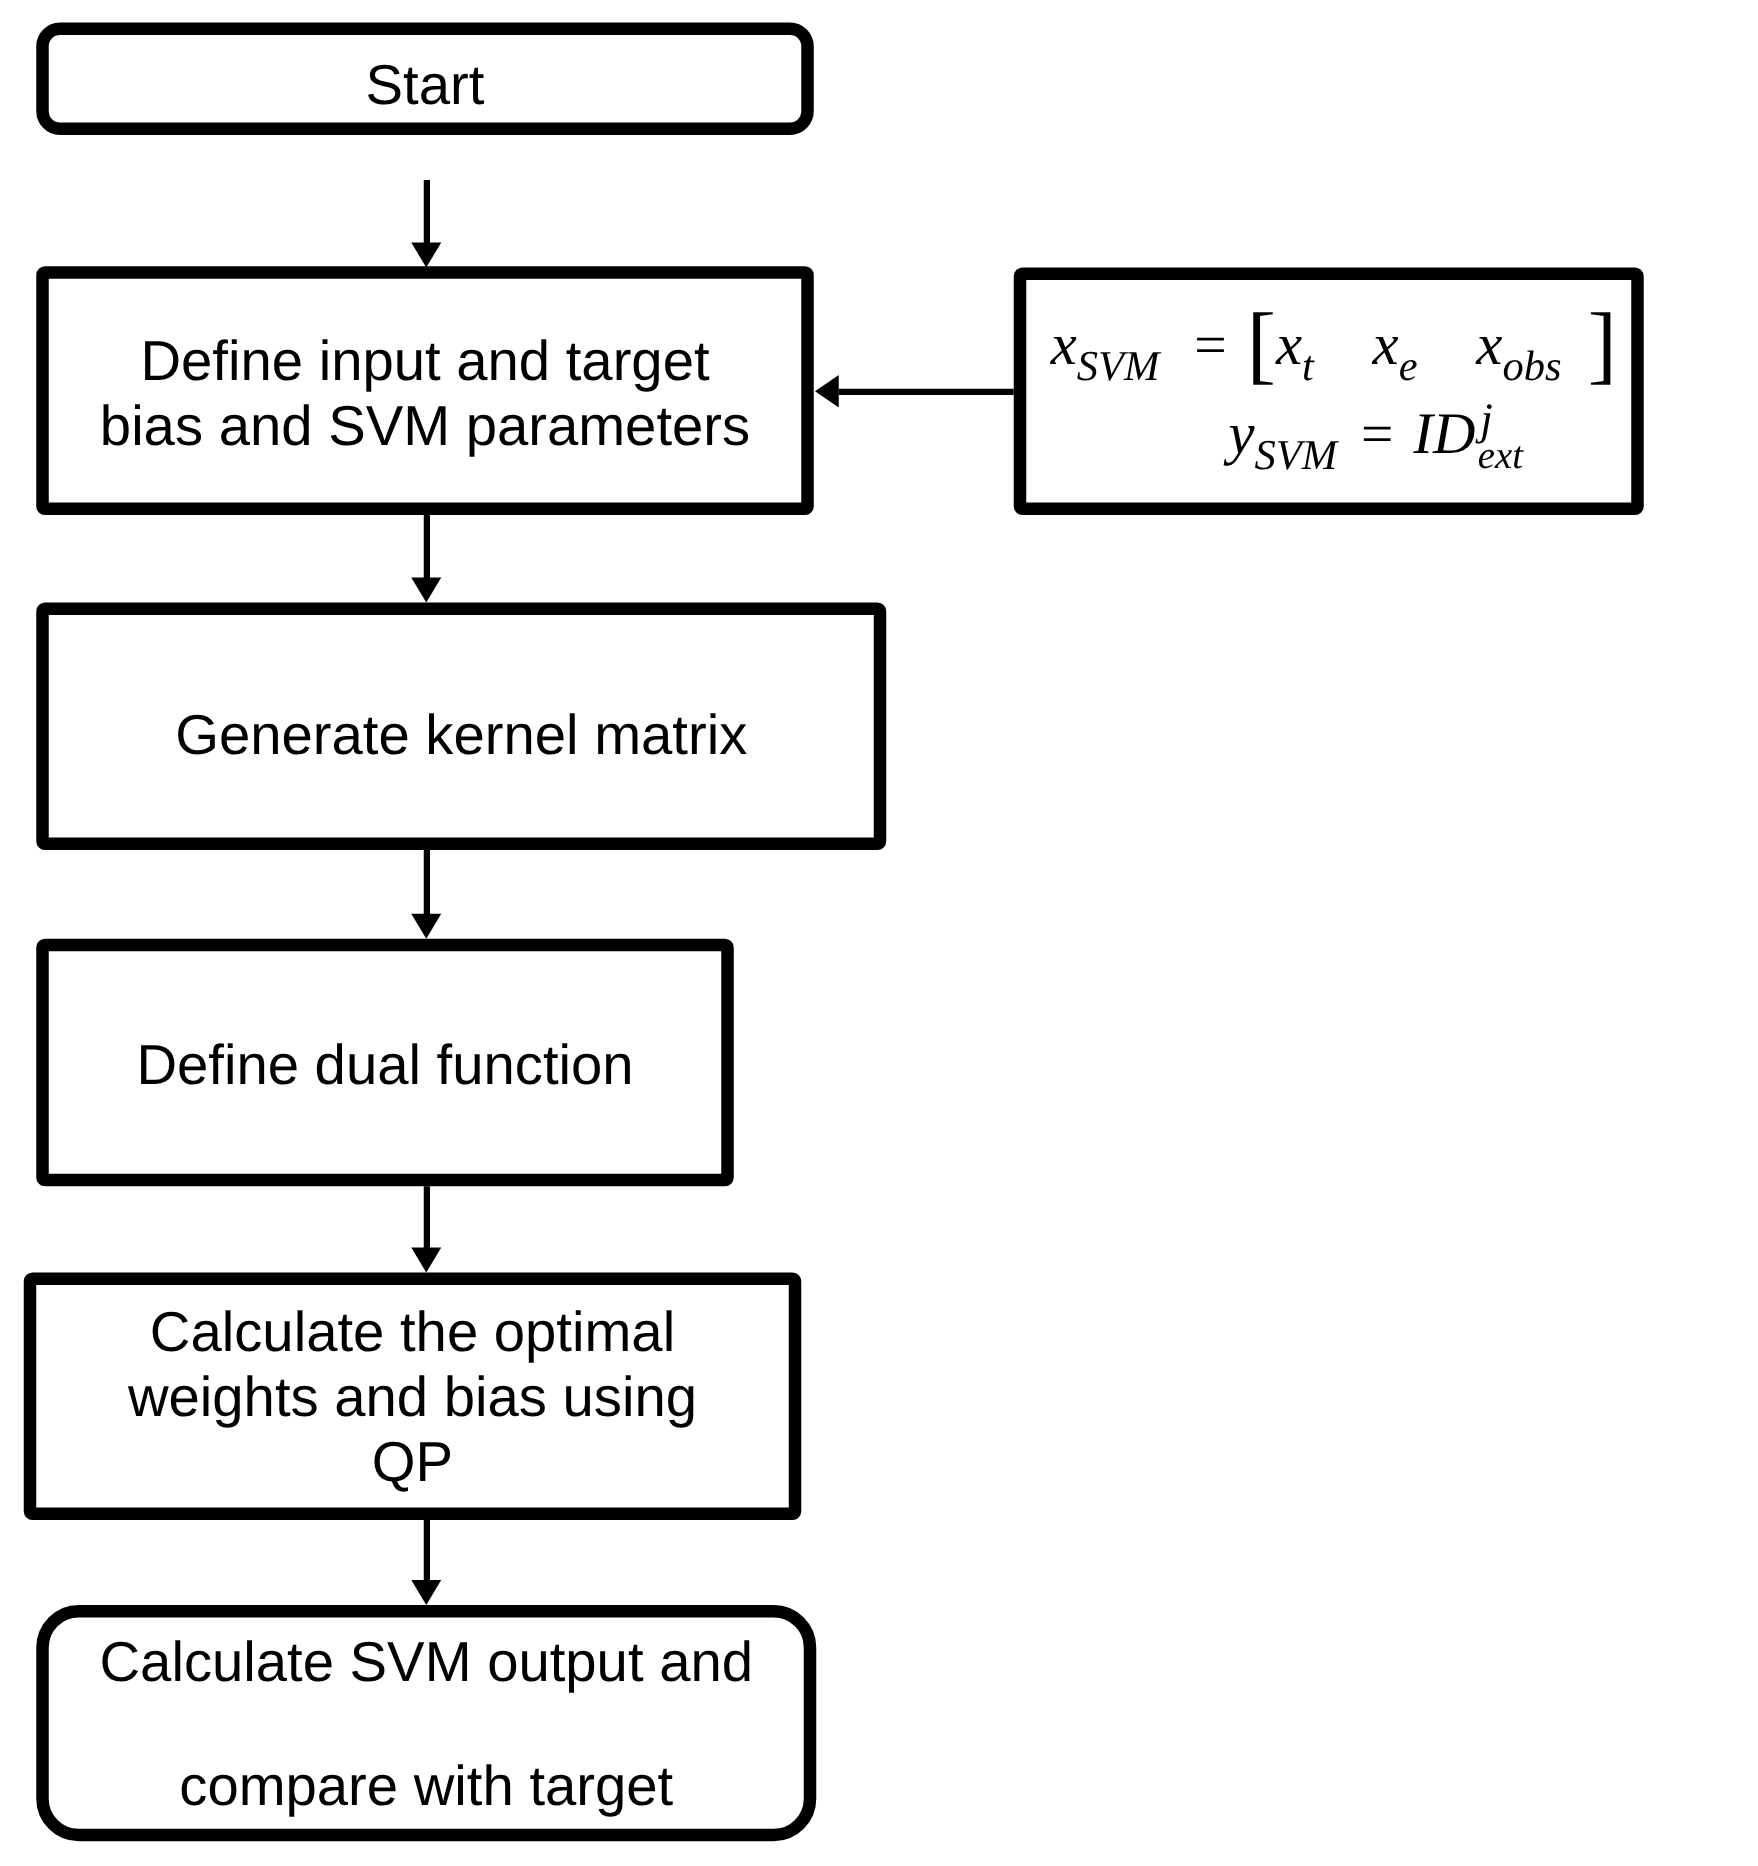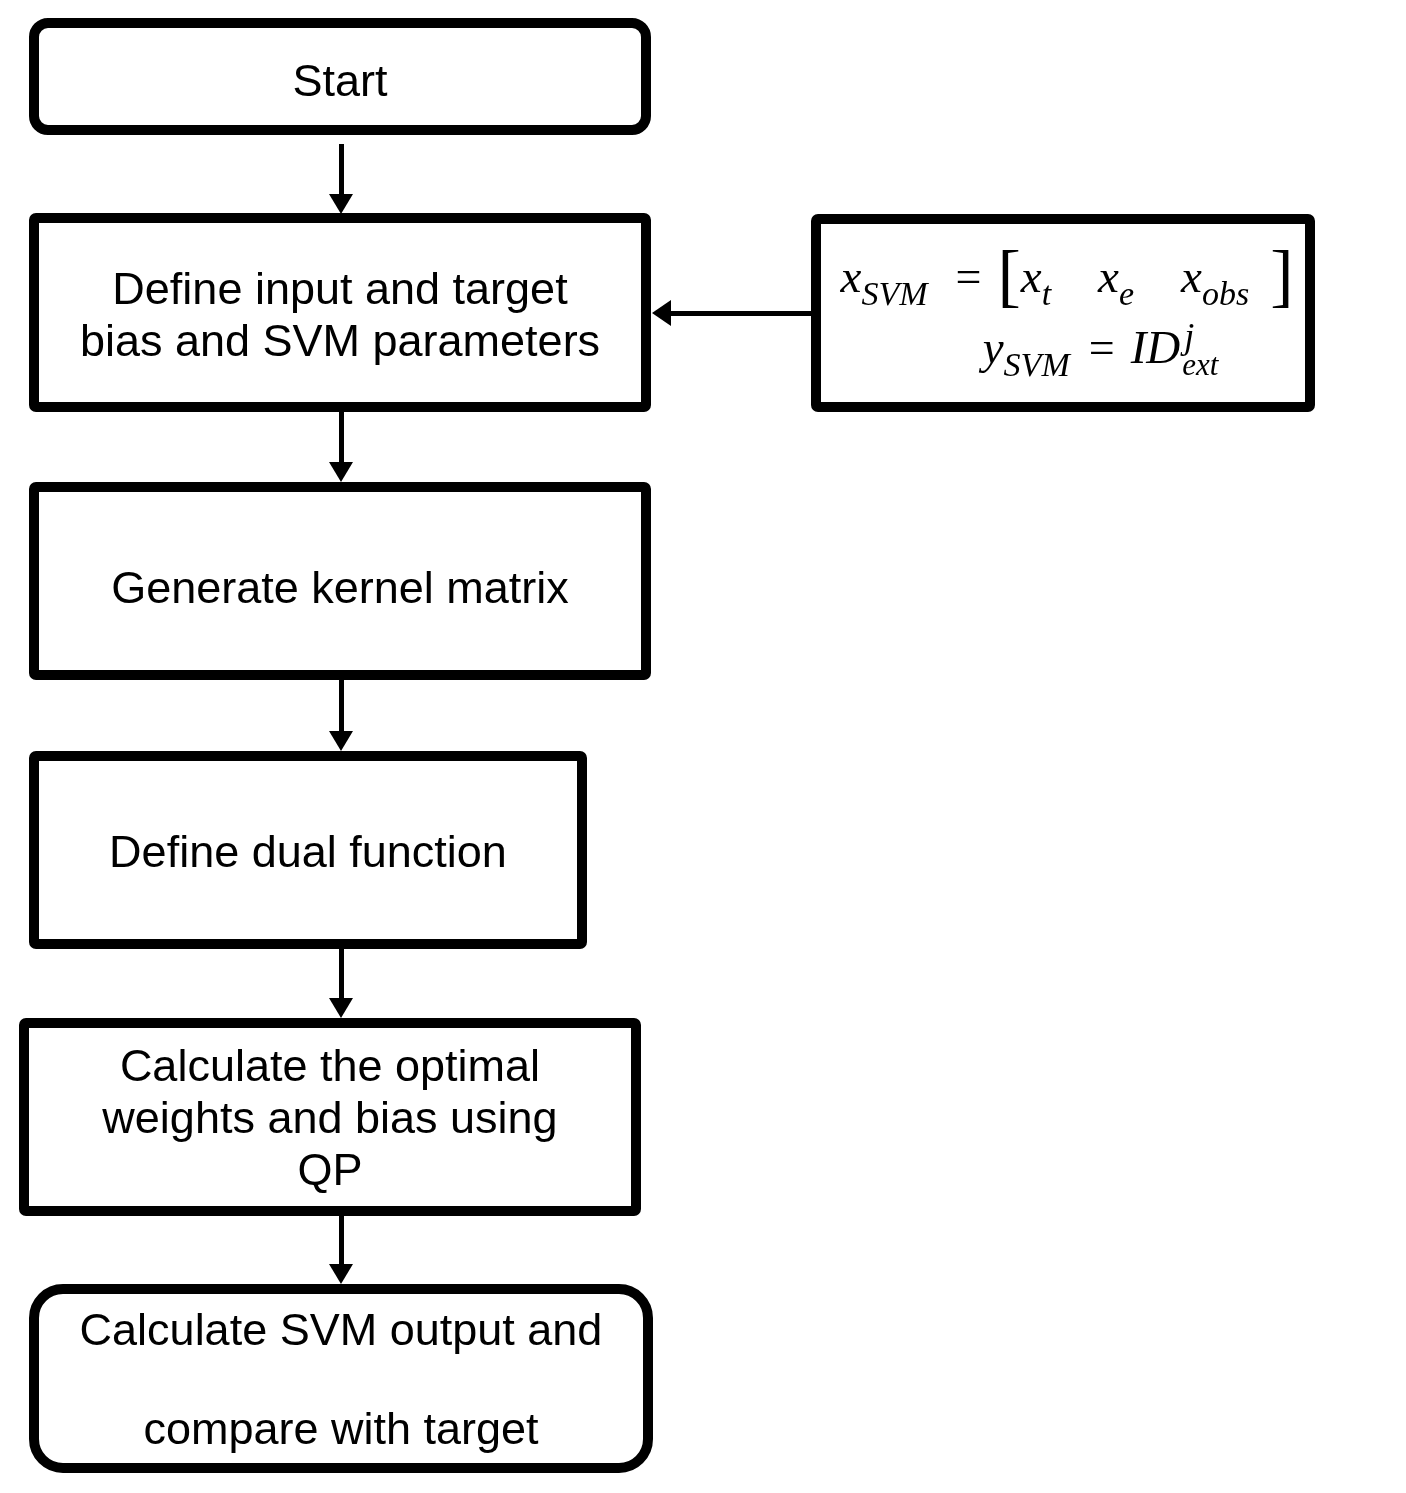--- a/index.html
+++ b/index.html
@@ -5,23 +5,23 @@
   html,body{margin:0;padding:0;background:#ffffff;}
   body{width:1406px;height:1493px;position:relative;overflow:hidden;
        font-family:"Liberation Sans",sans-serif;color:#000;}
   .canvas{position:absolute;left:0;top:0;width:1406px;height:1493px;}
 
   .node{position:absolute;box-sizing:border-box;border:10px solid #000;background:#fff;
         display:flex;flex-direction:column;align-items:center;justify-content:center;
         font-size:45px;line-height:52px;text-align:center;border-radius:7px;}
   .node .ln{display:block;white-space:nowrap;}
 
-  #n-start{left:29px;top:18px;width:622px;height:117px;border-radius:19px;padding-top:9px;}
+  #n-start{left:29px;top:18px;width:622px;height:90px;border-radius:19px;padding-top:9px;}
   #n-define-input{left:29px;top:213px;width:622px;height:199px;padding-top:4px;}
-  #n-generate-kernel{left:29px;top:482px;width:622px;height:198px;padding-top:13px;}
+  #n-generate-kernel{left:29px;top:482px;width:680px;height:198px;padding-top:13px;}
   #n-define-dual{left:29px;top:751px;width:558px;height:198px;padding-top:3px;}
   #n-calc-qp{left:19px;top:1018px;width:622px;height:198px;padding-top:2px;align-items:center;}
   #n-calc-output{left:29px;top:1284px;width:624px;height:189px;border-radius:34px;padding-top:2px;gap:47px;}
   #n-formula{left:811px;top:214px;width:504px;height:198px;display:block;}
 
   
   .mline{position:absolute;left:0;width:100%;text-align:center;white-space:nowrap;
          font-family:"Liberation Serif",serif;font-style:italic;font-size:46px;line-height:46px;}
   #mline1{top:61px;transform:translateY(-50%) translateX(4px);}
   #mline2{top:132px;transform:translateY(-50%);}

